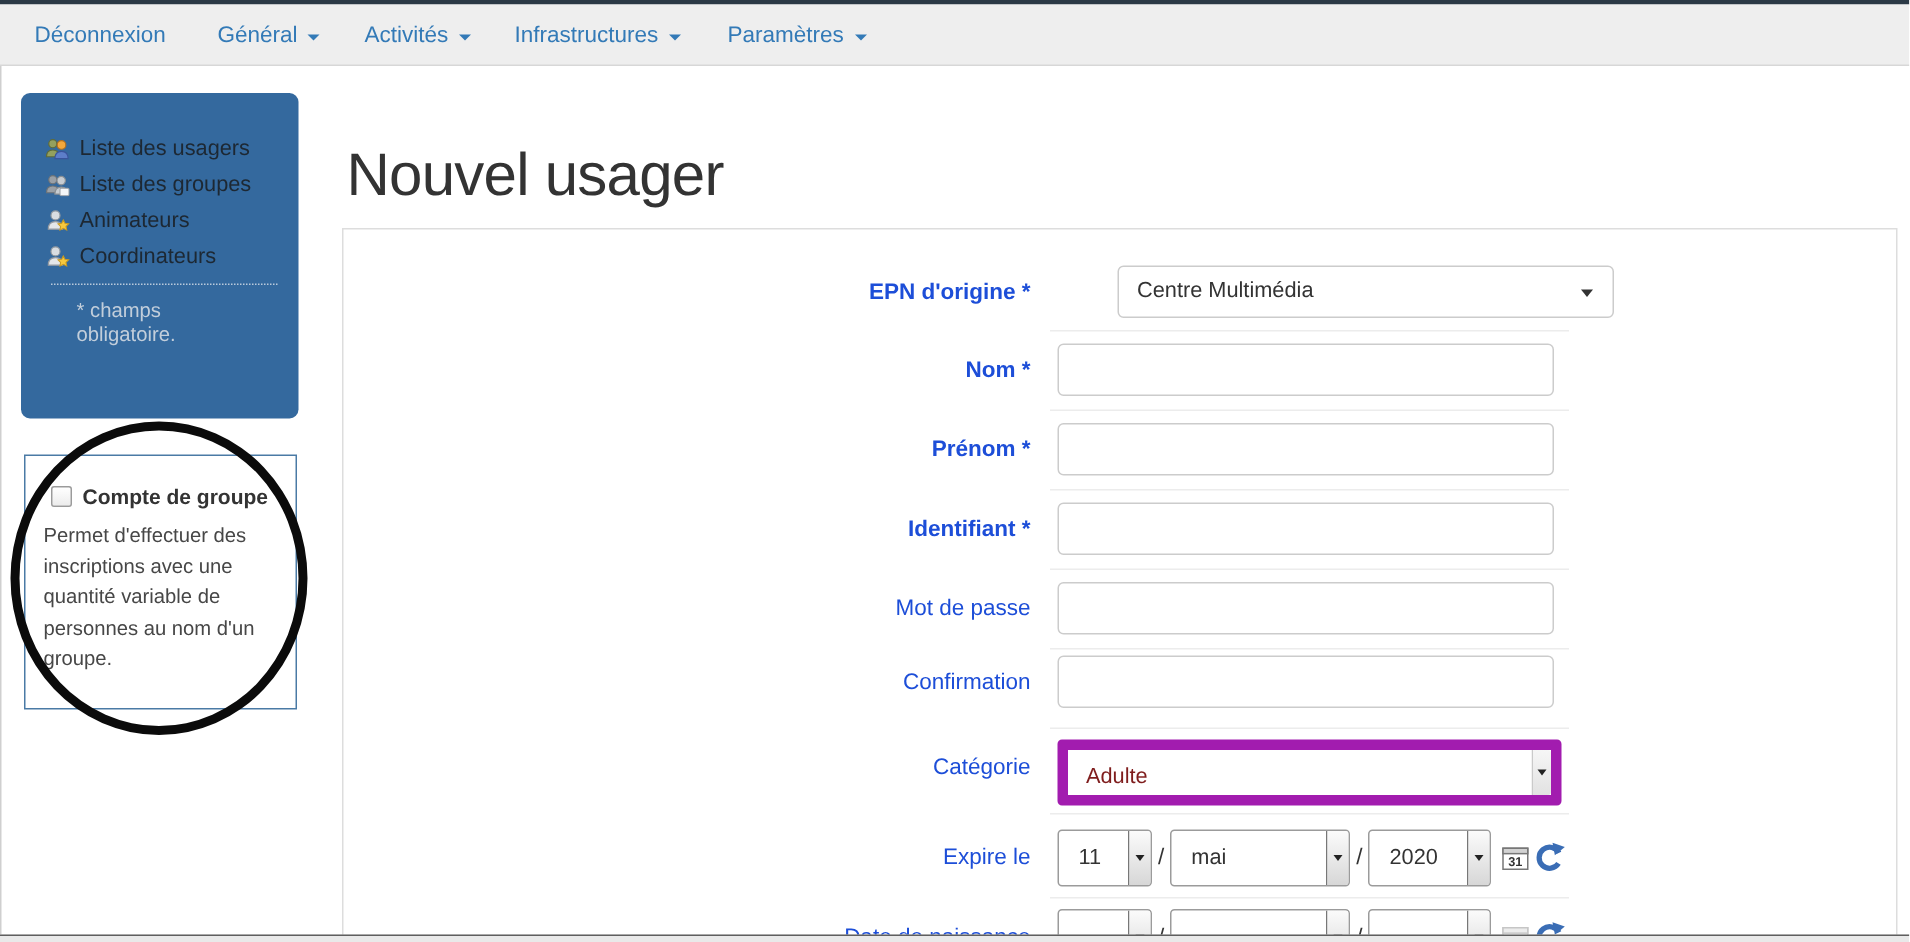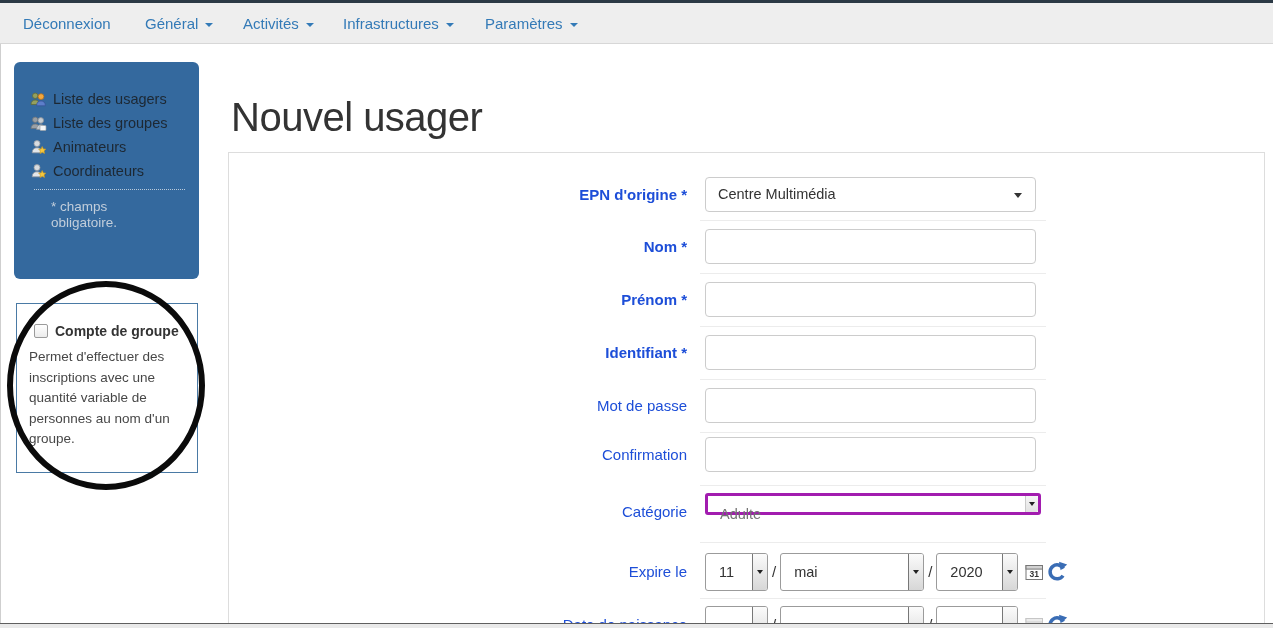--- a/index.html
+++ b/index.html
@@ -40,30 +40,30 @@
   .frow { position:absolute; left:0; right:0; display:flex; }
   .flabel { width:476px; text-align:right; padding-right:18px; font-size:15px; color:#1d4ed8; flex:none; }
   .flabel.req { font-weight:bold; }
   .lh35 .flabel { line-height:35px; } .lh38 .flabel { line-height:38px; }
   .r-epn{top:24px} .r-nom{top:76px} .r-prenom{top:129px} .r-id{top:182px}
   .r-pass{top:235px} .r-conf{top:284px} .r-cat{top:340px} .r-exp{top:400px} .r-nai{top:453px}
   .fsep { position:absolute; left:471px; width:346px; border-top:1px solid #ececec; }
   .s1{top:67px}.s2{top:120px}.s3{top:173px}.s4{top:226px}.s5{top:279px}.s6{top:332px}.s7{top:389px}.s8{top:445px}
 
   .text-input { width:331px; height:35px; border:1px solid #ccc; border-radius:4px; padding:0 10px; font-size:14px; color:#333; outline:none; font-family:inherit; }
-  .dd-btn { position:relative; width:331px; height:35px; border:1px solid #ccc; border-radius:4px; background:#fff; cursor:pointer; font-size:14.5px; color:#333; line-height:33px; padding-left:12px; }
+  .dd-btn { position:relative; width:331px; height:35px; border:1px solid #ccc; border-radius:4px; background:#fff; cursor:pointer; font-size:14.5px; color:#333; line-height:33px; padding-left:12px;margin-left:40px; }
   .dcaret { position:absolute; right:13px; top:15px; width:0; height:0; border-left:4.5px solid transparent; border-right:4.5px solid transparent; border-top:5px solid #333; }
 
-  .cat-select { position:relative; width:336px; height:22px; border:3px solid #a21caf; border-radius:3px; background:#fff; font-size:14.5px; color:#737373; line-height:36px; padding-left:12px; cursor:pointer; }
+  .cat-select { position:relative; width:336px; height:44px; border:7px solid #a21caf; border-radius:3px; background:#fff; font-size:14.5px; color:#7f1d1d; line-height:36px; padding-left:12px; cursor:pointer; }
   .cat-strip { position:absolute; right:0; top:0; bottom:0; width:13px; border-left:1px solid #cacaca; background:linear-gradient(#f6f6f6,#e2e2e2); border-radius:0 2px 2px 0; display:flex; align-items:center; justify-content:center; }
   .tiny-caret { width:0; height:0; border-left:3.5px solid transparent; border-right:3.5px solid transparent; border-top:4px solid #222; }
 
   .date-select { position:relative; height:38px; border:1px solid #9b9b9b; border-radius:3px; background:#fff; font-size:14.5px; color:#333; line-height:36px; padding-left:13px; cursor:pointer; flex:none; }
   .ds-strip { position:absolute; right:0; top:0; bottom:0; width:15px; border-left:1px solid #777; background:linear-gradient(#fbfbfb,#d7d7d7); border-radius:0 2px 2px 0; display:flex; align-items:center; justify-content:center; }
-  .w-day{width:63px} .w-month{width:144px} .w-year{width:82px}
+  .w-day{width:63px} .w-month{width:120px} .w-year{width:82px}
   .slash { line-height:38px; margin:0 4px; color:#333; font-size:15px; }
   .date-icons { display:flex; align-items:center; margin-left:7px; }
   .icon-btn { cursor:pointer; display:flex; align-items:center; }
   .dim { opacity:0.55; }
 </style>
 </head>
 <body>
 
 <div class="screen">
   <div class="top-edge"></div>

